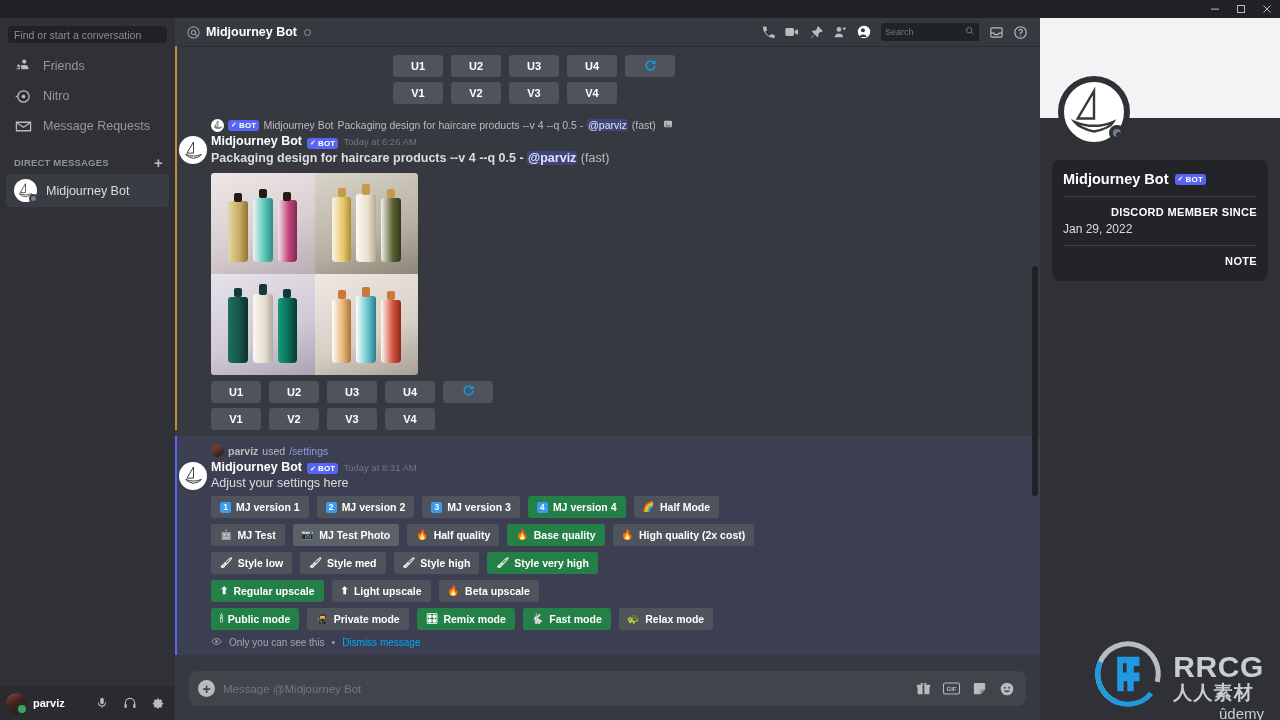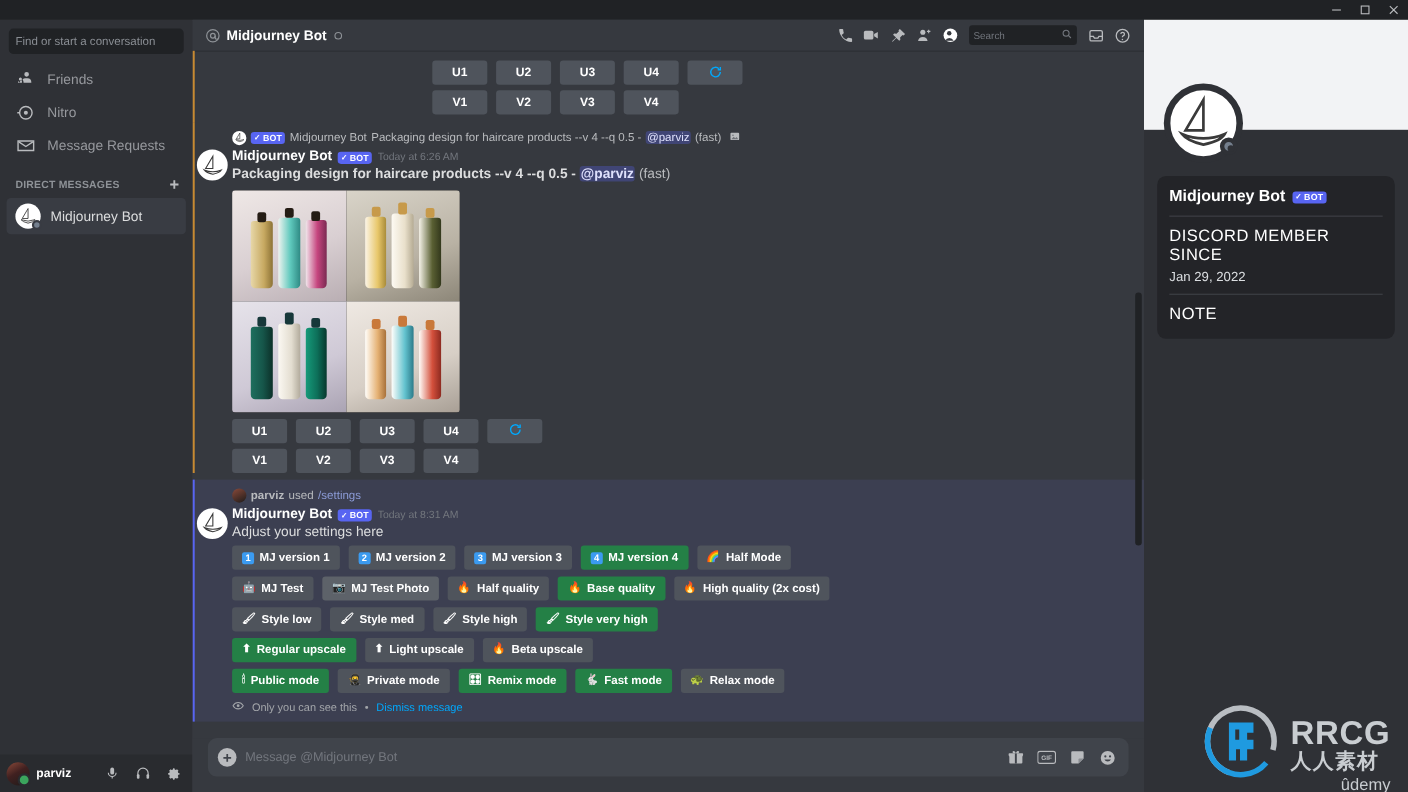--- a/index.html
+++ b/index.html
@@ -26,21 +26,21 @@
 
   
   .body { flex: 1; display: flex; min-height: 0; }
 
   
   .sidebar {
     width: 175px; background: #2f3136; display: flex; flex-direction: column; flex: 0 0 175px;
   }
   .search-wrap { padding: 8px 8px 6px 8px; }
   .search-box {
-    background: #202225; border-radius: 4px; height: 23px;
+    background: #202225; border-radius: 4px; height: 17px;
     display: flex; align-items: center; padding: 0 6px;
     font-size: 10.5px; color: #8a8e94; white-space: nowrap; overflow: hidden;
   }
   .nav { padding: 2px 6px 0 6px; }
   .nav-item {
     height: 30px; display: flex; align-items: center; gap: 11px;
     padding: 0 8px; border-radius: 4px; color: #96989d; font-size: 12.5px;
   }
   .nav-item .ico { width: 18px; height: 18px; display: flex; align-items: center; justify-content: center; color: #b9bbbe; flex: 0 0 18px;}
   .dm-header {
@@ -222,21 +222,21 @@
     background: #747f8d; border: 4px solid #2f3136;
   }
   .profile-av .pstatus::after {
     content:""; position:absolute; left:3px; top:3px; width:6px; height:6px; border-radius:50%; background:#2f3136;
   }
   .profile-card {
     margin: 42px 12px 0 12px; background: #232428; border-radius: 8px; padding: 11px 11px 14px 11px;
   }
   .pc-name { font-size: 14.5px; font-weight: bold; color: #fff; display: flex; align-items: center; gap: 6px; }
   .pc-div { height: 1px; background: #3f4147; margin: 9px 0 9px 0; }
-  .pc-label { font-size: 15px; font-weight: normal; color: #fff; letter-spacing: .03em; }
+  .pc-label { font-size: 11px; font-weight: bold; color: #fff; letter-spacing: .03em; text-align: right; }
   .pc-value { font-size: 12px; color: #dbdee1; margin-top: 4px; }
 
   
   .wm { position: absolute; right: 16px; bottom: 10px; display: flex; align-items: flex-end; gap: 9px; pointer-events: none; }
   .wm-logo { width: 72px; height: 72px; position: relative; }
   .wm-text { display: flex; flex-direction: column; align-items: flex-start; margin-bottom: 6px; }
   .wm-rrcg { font-size: 30px; font-weight: bold; color: #c9cdd1; letter-spacing: .02em; line-height: 1; }
   .wm-cn { font-size: 19px; font-weight: bold; color: #c9cdd1; letter-spacing: .06em; line-height: 1.15; }
   .wm-udemy { position: absolute; right: 16px; bottom: -2px; font-size: 15px; color: #c9cdd1; }
 </style>

